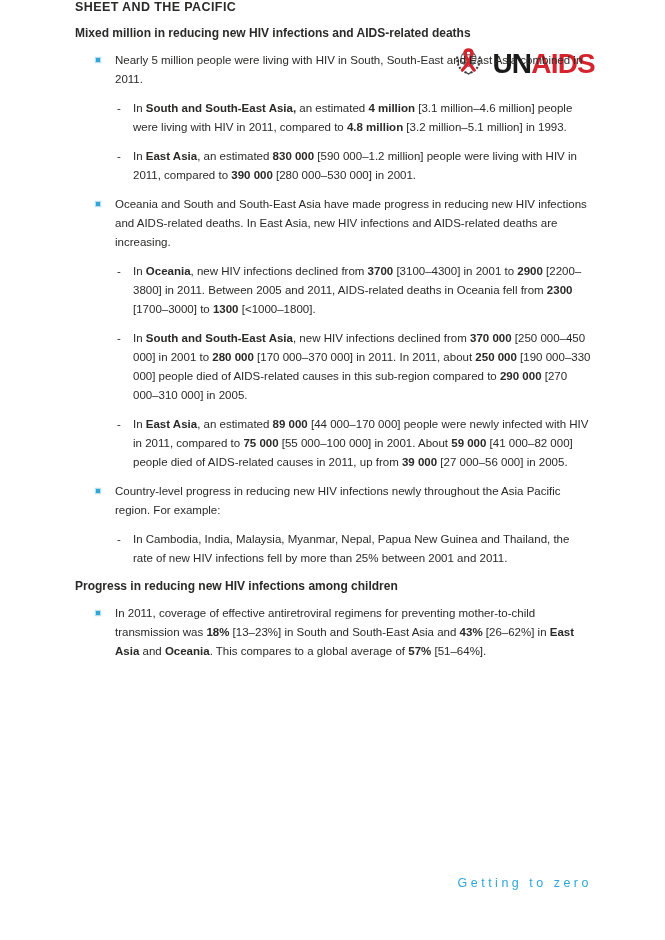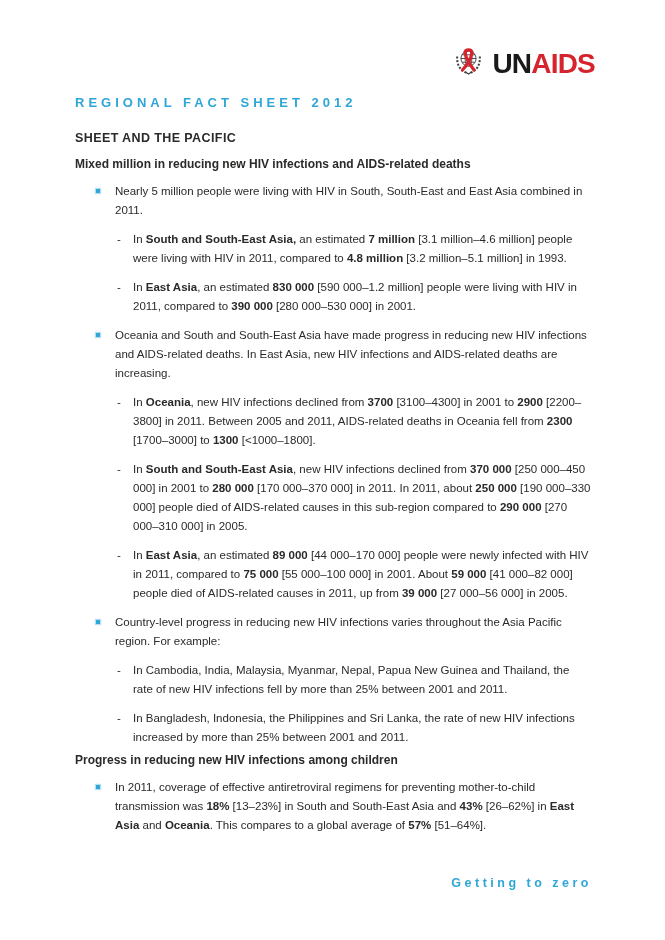--- a/index.html
+++ b/index.html
@@ -68,21 +68,21 @@
     box-shadow:0 0 1px 1px rgba(47,166,216,0.35);
   }
   .marker.dash{
     position:absolute;left:42px;top:0;
     line-height:19px;
   }
   
   .footer-tagline{
     position:absolute;
     top:876px;right:73px;
-    font-size:12.5px;font-weight:700;
+    font-size:12.5px;font-weight:400;
     letter-spacing:3.5px;
     color:var(--accent);
   }
 </style>
 </head>
 <body>
 
 <div class="page">
 
   <div class="logo">
@@ -104,34 +104,33 @@
           <path d="M14 9 C13.4 4.8 21.6 4.8 21 9"></path>
           <path d="M14.2 9.5 C15.2 15.5 18.8 20.5 23 26"></path>
           <path d="M20.8 9.5 C19.8 16.5 15.6 21.5 11.4 26"></path>
         </g>
       </svg>
     </span>
     <span class="logo-text"><span class="logo-un">UN</span><span class="logo-aids">AIDS</span></span>
   </div>
 
   <div class="content">
-    <div class="kicker">REGIONAL FACT SHEET 2012</div>
     <div class="region-title">SHEET AND THE PACIFIC</div>
     <div id="doc-body">
         <div class="section-heading">Mixed million in reducing new HIV infections and AIDS-related deaths</div>
         <div class="item level1"><span class="marker square"></span><span class="item-text"><span>Nearly 5 million people were living with HIV in South, South-East and East Asia combined in 2011.</span></span></div>
-        <div class="item level2"><span class="marker dash">-</span><span class="item-text"><span>In </span><b>South and South-East Asia,</b><span> an estimated </span><b>7 million</b><span> [3.1 million–4.6 million] people were living with HIV in 2011, compared to </span><b>4.8 million</b><span> [3.2 million–5.1 million] in 1993.</span></span></div>
+        <div class="item level2"><span class="marker dash">-</span><span class="item-text"><span>In </span><b>South and South-East Asia,</b><span> an estimated </span><b>4 million</b><span> [3.1 million–4.6 million] people were living with HIV in 2011, compared to </span><b>4.8 million</b><span> [3.2 million–5.1 million] in 1993.</span></span></div>
         <div class="item level2"><span class="marker dash">-</span><span class="item-text"><span>In </span><b>East Asia</b><span>, an estimated </span><b>830&nbsp;000</b><span> [590 000–1.2 million] people were living with HIV in 2011, compared to </span><b>390&nbsp;000</b><span> [280 000–530 000] in 2001.</span></span></div>
         <div class="item level1"><span class="marker square"></span><span class="item-text"><span>Oceania and South and South-East Asia have made progress in reducing new HIV infections and AIDS-related deaths. In East Asia, new HIV infections and AIDS-related deaths are increasing.</span></span></div>
         <div class="item level2"><span class="marker dash">-</span><span class="item-text"><span>In </span><b>Oceania</b><span>, new HIV infections declined from </span><b>3700</b><span> [3100–4300] in 2001 to </span><b>2900</b><span> [2200–3800] in 2011. Between 2005 and 2011, AIDS-related deaths in Oceania fell from </span><b>2300</b><span> [1700–3000] to </span><b>1300</b><span> [&lt;1000–1800].</span></span></div>
         <div class="item level2"><span class="marker dash">-</span><span class="item-text"><span>In </span><b>South and South-East Asia</b><span>, new HIV infections declined from </span><b>370&nbsp;000</b><span> [250 000–450 000] in 2001 to </span><b>280&nbsp;000</b><span> [170 000–370 000] in 2011. In 2011, about </span><b>250&nbsp;000</b><span> [190 000–330 000] people died of AIDS-related causes in this sub-region compared to </span><b>290&nbsp;000</b><span> [270 000–310 000] in 2005.</span></span></div>
         <div class="item level2"><span class="marker dash">-</span><span class="item-text"><span>In </span><b>East Asia</b><span>, an estimated </span><b>89&nbsp;000</b><span> [44 000–170 000] people were newly infected with HIV in 2011, compared to </span><b>75&nbsp;000</b><span> [55 000–100 000] in 2001. About </span><b>59&nbsp;000</b><span> [41 000–82 000] people died of AIDS-related causes in 2011, up from </span><b>39&nbsp;000</b><span> [27 000–56 000] in 2005.</span></span></div>
-        <div class="item level1"><span class="marker square"></span><span class="item-text"><span>Country-level progress in reducing new HIV infections varies throughout the Asia Pacific region. For example:</span></span></div>
+        <div class="item level1"><span class="marker square"></span><span class="item-text"><span>Country-level progress in reducing new HIV infections newly throughout the Asia Pacific region. For example:</span></span></div>
         <div class="item level2"><span class="marker dash">-</span><span class="item-text"><span>In Cambodia, India, Malaysia, Myanmar, Nepal, Papua New Guinea and Thailand, the rate of new HIV infections fell by more than 25% between 2001 and 2011.</span></span></div>
-        <div class="item level2"><span class="marker dash">-</span><span class="item-text"><span>In Bangladesh, Indonesia, the Philippines and Sri Lanka, the rate of new HIV infections increased by more than 25% between 2001 and 2011.</span></span></div>
+        <div class="item level2"><span class="marker dash">-</span></div>
         <div class="section-heading">Progress in reducing new HIV infections among children</div>
         <div class="item level1"><span class="marker square"></span><span class="item-text"><span>In 2011, coverage of effective antiretroviral regimens for preventing mother-to-child transmission was </span><b>18%</b><span> [13–23%] in South and South-East Asia and </span><b>43%</b><span> [26–62%] in </span><b>East Asia</b><span> and </span><b>Oceania</b><span>. This compares to a global average of </span><b>57%</b><span> [51–64%].</span></span></div>
       </div>
   </div>
 
   <div class="footer-tagline">Getting to zero</div>
 
 </div>
 
 </body></html>

